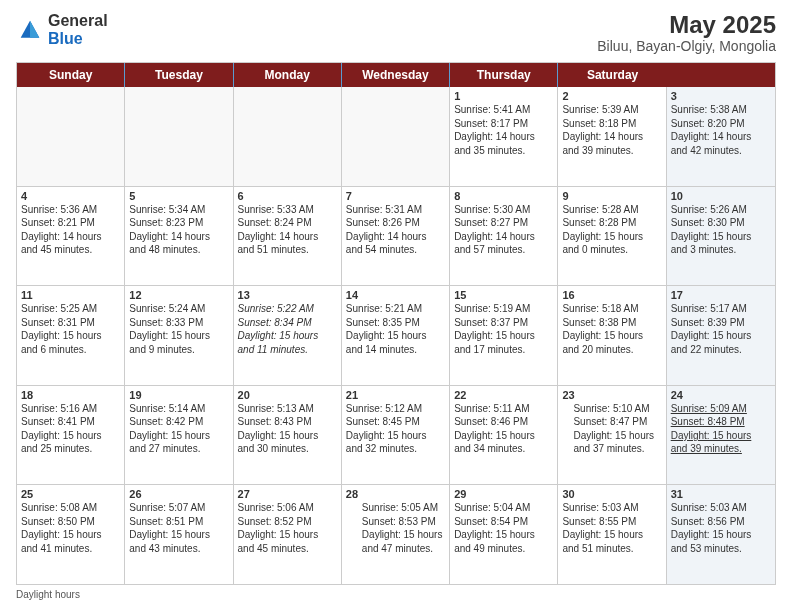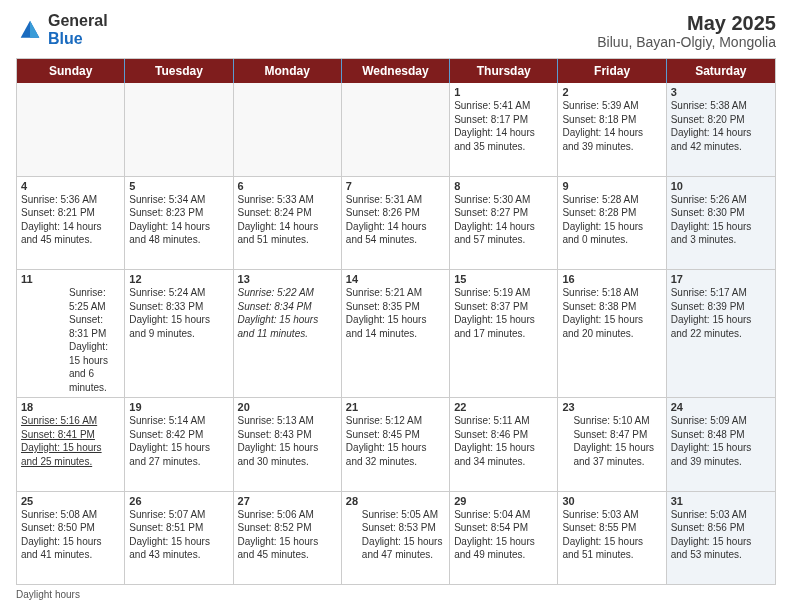--- a/index.html
+++ b/index.html
@@ -44,21 +44,21 @@
       color: #1a6bbf;
     }
     .logo-icon {
       width: 28px;
       height: 28px;
     }
     .title-block {
       text-align: right;
     }
     .calendar-title {
-      font-size: 20px;
+      font-size: 24px;
       font-weight: bold;
       color: #333;
       line-height: 1.1;
     }
     .calendar-subtitle {
       font-size: 14px;
       color: #555;
     }
     .calendar {
       flex: 1;
@@ -143,21 +143,20 @@
     </div>
   </div>
 
   <div class="calendar">
     <div class="cal-header">
     <div class="cal-header-cell">Sunday</div>
         <div class="cal-header-cell">Tuesday</div>
         <div class="cal-header-cell">Monday</div>
         <div class="cal-header-cell">Wednesday</div>
         <div class="cal-header-cell">Thursday</div>
-        <div class="cal-header-cell">Friday</div>
         <div class="cal-header-cell">Saturday</div>
       </div>
     <div class="cal-body">
     <div class="cal-row">
           <div class="cal-cell empty"></div>
           <div class="cal-cell empty"></div>
           <div class="cal-cell empty"></div>
           <div class="cal-cell empty"></div>
           <div class="cal-cell">
             <span class="day-num">1</span>
@@ -228,21 +227,21 @@
             <span class="day-num">10</span>
             <div class="cell-text" style="white-space: pre-line;">Sunrise: 5:26 AM
 Sunset: 8:30 PM
 Daylight: 15 hours
 and 3 minutes.</div>
           </div>
         </div>
         <div class="cal-row">
           <div class="cal-cell">
             <span class="day-num">11</span>
-            <div class="cell-text" style="white-space: pre-line; margin-left: 48px;">Sunrise: 5:25 AM
+            <div class="cell-text" style="white-space: pre-line;">Sunrise: 5:25 AM
 Sunset: 8:31 PM
 Daylight: 15 hours
 and 6 minutes.</div>
           </div>
           <div class="cal-cell">
             <span class="day-num">12</span>
             <div class="cell-text" style="white-space: pre-line;">Sunrise: 5:24 AM
 Sunset: 8:33 PM
 Daylight: 15 hours
 and 9 minutes.</div>
@@ -279,21 +278,21 @@
             <span class="day-num">17</span>
             <div class="cell-text" style="white-space: pre-line;">Sunrise: 5:17 AM
 Sunset: 8:39 PM
 Daylight: 15 hours
 and 22 minutes.</div>
           </div>
         </div>
         <div class="cal-row">
           <div class="cal-cell">
             <span class="day-num">18</span>
-            <div class="cell-text" style="white-space: pre-line; text-decoration: underline;">Sunrise: 5:16 AM
+            <div class="cell-text" style="white-space: pre-line;">Sunrise: 5:16 AM
 Sunset: 8:41 PM
 Daylight: 15 hours
 and 25 minutes.</div>
           </div>
           <div class="cal-cell">
             <span class="day-num">19</span>
             <div class="cell-text" style="white-space: pre-line;">Sunrise: 5:14 AM
 Sunset: 8:42 PM
 Daylight: 15 hours
 and 27 minutes.</div>
@@ -321,21 +320,21 @@
           </div>
           <div class="cal-cell">
             <span class="day-num">23</span>
             <div class="cell-text" style="white-space: pre-line; margin-left: 11px;">Sunrise: 5:10 AM
 Sunset: 8:47 PM
 Daylight: 15 hours
 and 37 minutes.</div>
           </div>
           <div class="cal-cell shaded">
             <span class="day-num">24</span>
-            <div class="cell-text" style="white-space: pre-line;">Sunrise: 5:09 AM
+            <div class="cell-text" style="white-space: pre-line; text-decoration: underline;">Sunrise: 5:09 AM
 Sunset: 8:48 PM
 Daylight: 15 hours
 and 39 minutes.</div>
           </div>
         </div>
         <div class="cal-row">
           <div class="cal-cell">
             <span class="day-num">25</span>
             <div class="cell-text" style="white-space: pre-line;">Sunrise: 5:08 AM
 Sunset: 8:50 PM

